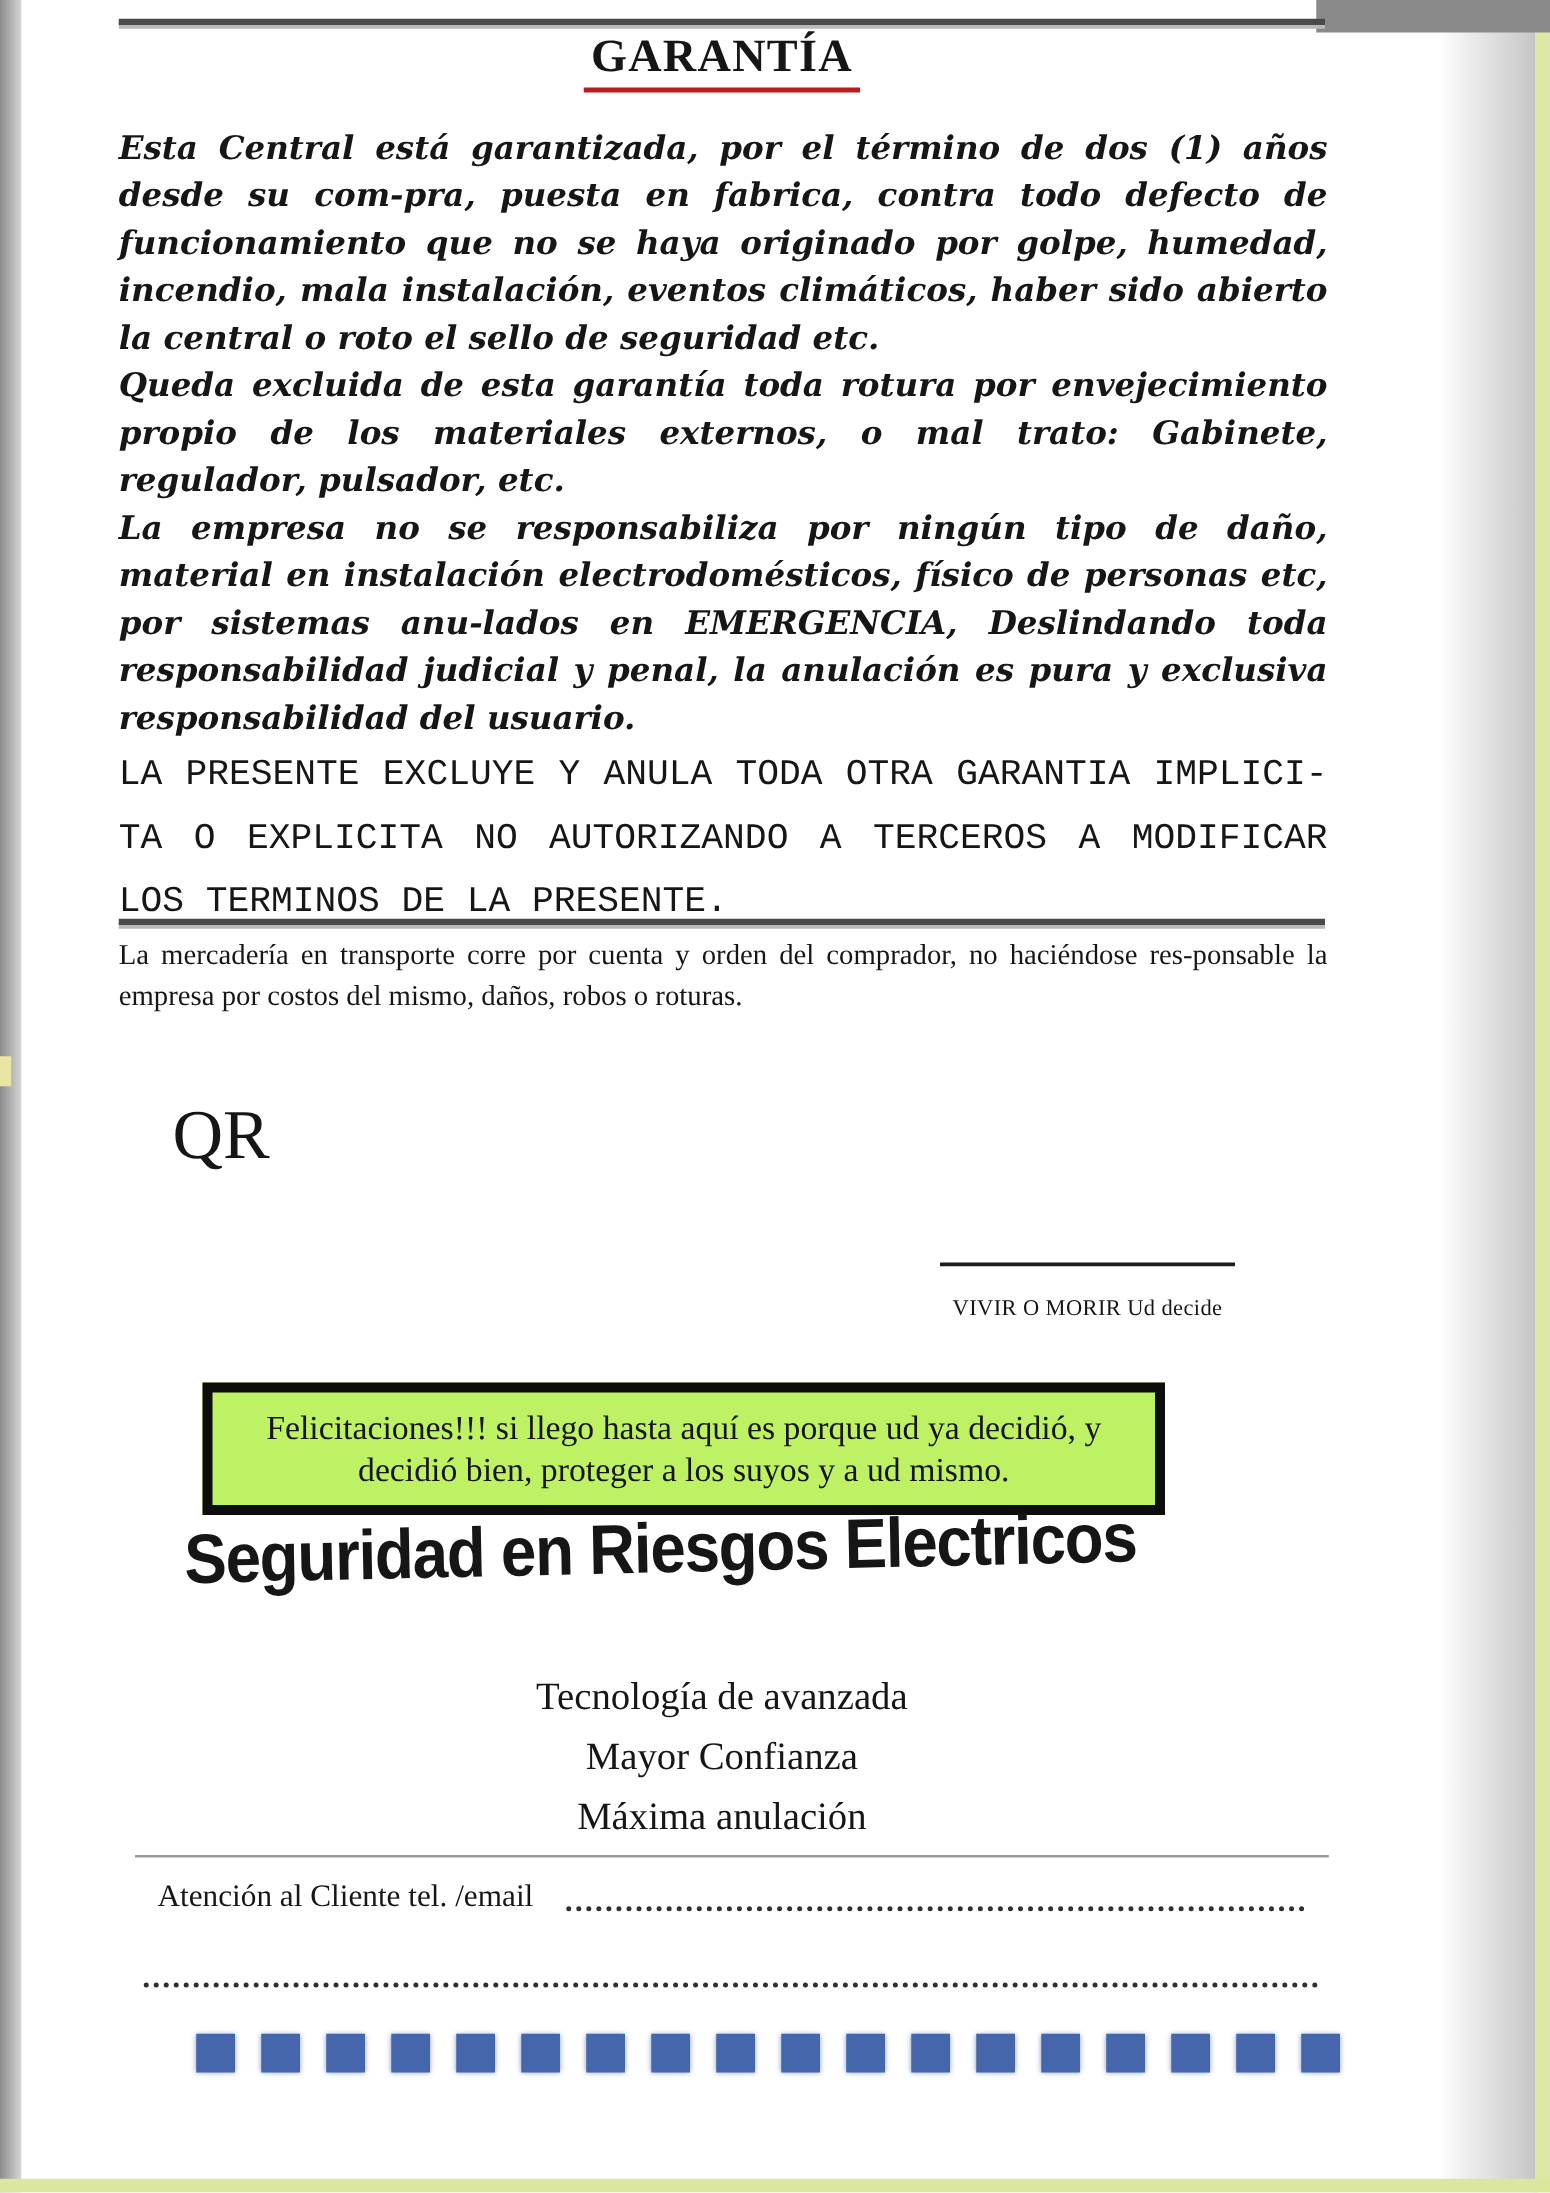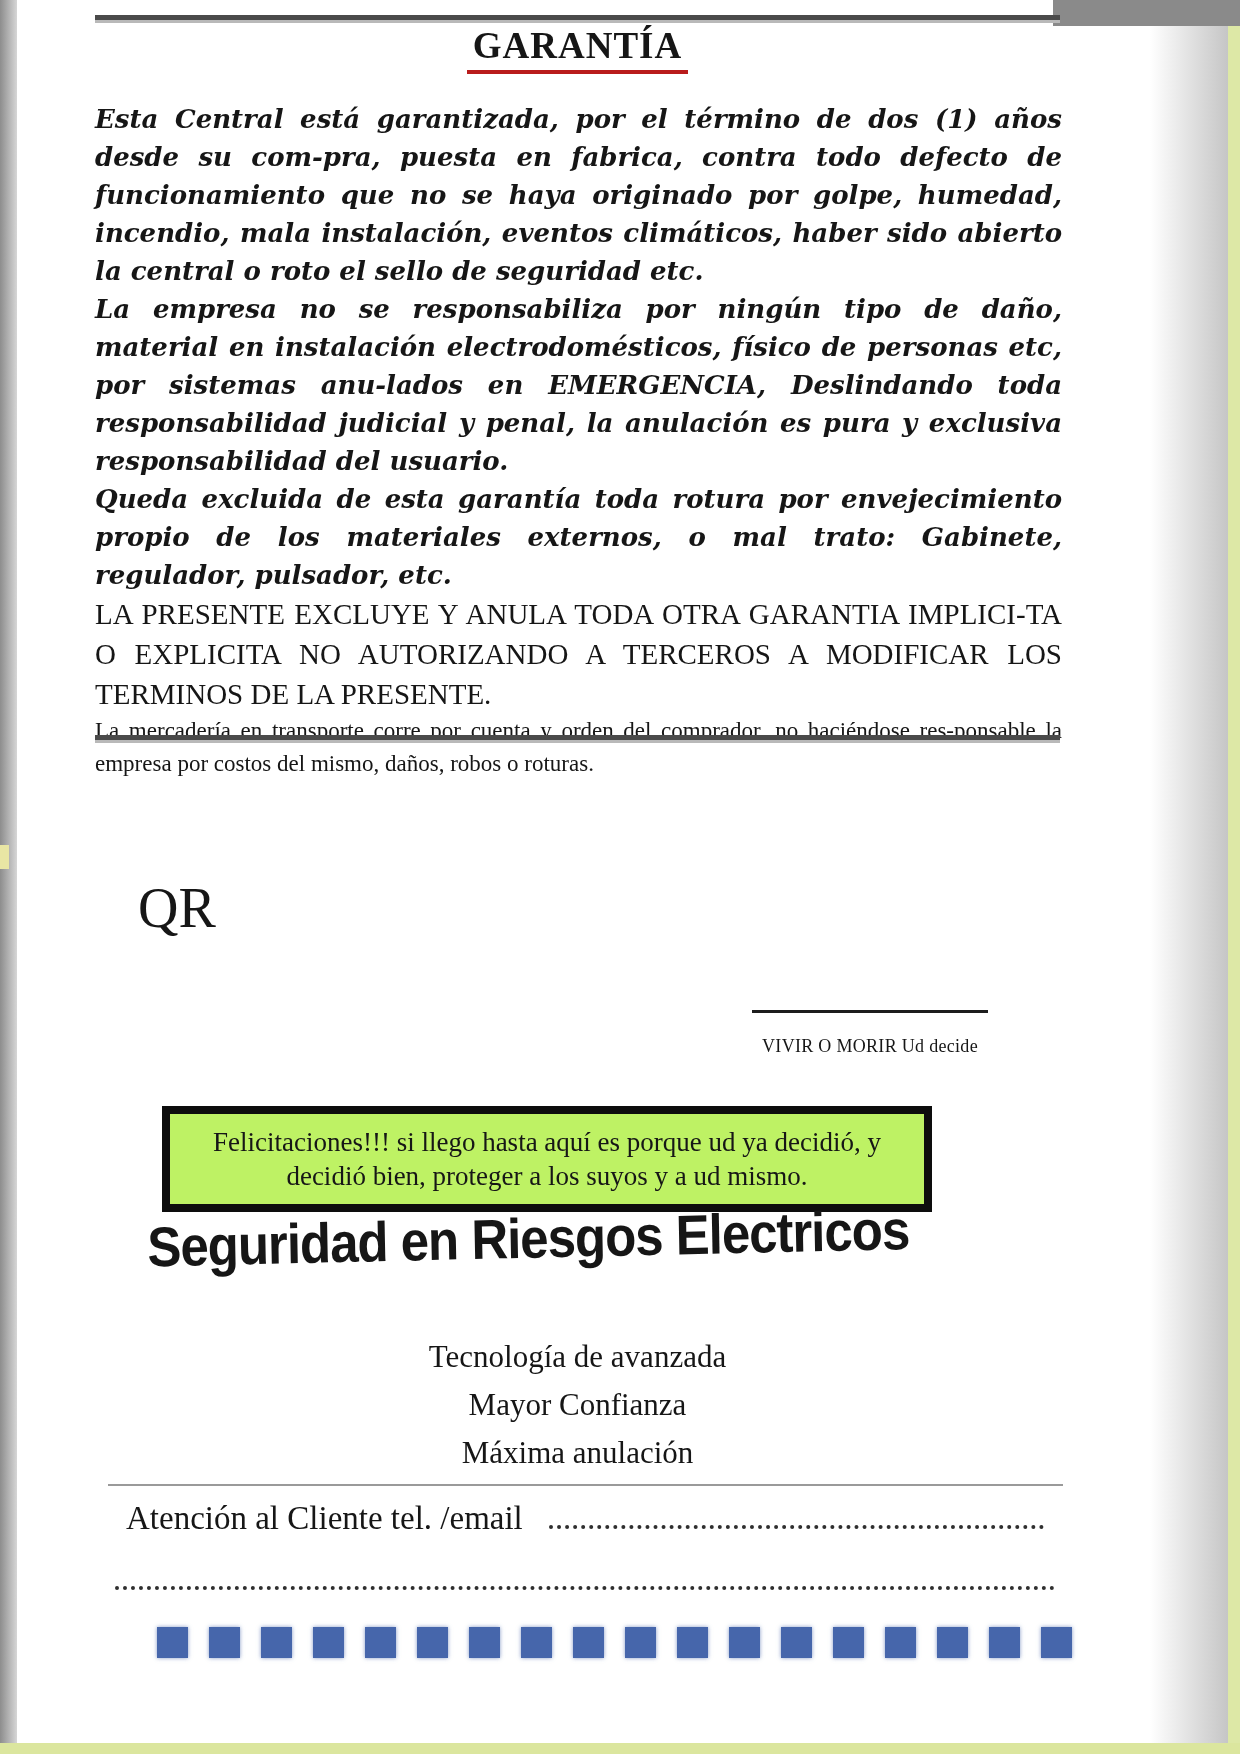--- a/index.html
+++ b/index.html
@@ -27,21 +27,21 @@
   
   .title-wrap { position:absolute; left:95px; top:24px; width:965px; text-align:center; }
   .title { display:inline-block; font-size:37px; font-weight:bold; letter-spacing:1px;
            border-bottom:4px solid #b91c1c; padding:0 6px 3px 6px; }
 
   
   .paras { position:absolute; left:95px; top:100px; width:967px; }
   .paras p { margin:0; text-align:justify; }
   .p-italic { font-family:"DejaVu Serif", serif; font-style:italic; font-weight:bold;
               font-size:26px; line-height:38px; }
-  .p-caps   { font-family:Liberation Serif, serif; font-size:29px; line-height:40px; }
+  .p-caps   { font-family:Liberation Mono, monospace; font-size:29px; line-height:51px; }
   .p-small  { font-family:"Liberation Serif", serif; font-size:23px; line-height:33px; }
 
   .qr { position:absolute; left:138px; top:876px; font-size:56px; }
 
   .vivir { position:absolute; left:752px; top:1010px; width:236px;
            border-top:3px solid #1d1d1d; padding-top:23px; text-align:center;
            font-size:18px; letter-spacing:.3px; }
 
   .felic-box { position:absolute; left:162px; top:1106px; width:726px;
                border:8px solid #0d0d0d; background:#bef264; padding:11px 14px;
@@ -49,21 +49,21 @@
 
   .headline { position:absolute; left:148px; top:1222px; width:900px; white-space:nowrap;
               font-family:"Liberation Sans", sans-serif; font-weight:bold; font-size:50px;
               letter-spacing:-1px; transform:scale(1.02,1.12) rotate(-1.2deg);
               transform-origin:left bottom; }
 
   .taglines { position:absolute; left:95px; top:1333px; width:965px; text-align:center;
               font-size:31px; line-height:48px; }
 
   .contact-row { position:absolute; left:126px; top:1500px; width:918px;
-                 display:flex; align-items:flex-end; font-size:33px; line-height:36px; }
+                 display:flex; align-items:flex-end; font-size:25px; line-height:36px; }
   .contact-label { white-space:nowrap; }
   .dots-lead { flex:1; margin-left:26px; margin-bottom:7px; border-bottom:4px dotted #2f2f2f; height:0; }
   .dotted-full { position:absolute; left:115px; top:1586px; width:940px; height:0;
                  border-top:4px dotted #2f2f2f; }
 
   .squares-row { position:absolute; left:157px; top:1627px; display:flex; gap:21px; }
   .sq { width:31px; height:31px; box-shadow:0 0 4px rgba(70,102,171,.65); }
 </style>
 </head>
 <body>
@@ -77,22 +77,22 @@
   <div class="corner-top-right"></div>
   <div class="edge-bottom"></div>
 
   <div class="rule-dark rule-top"></div>
   <div class="title-wrap">
     <span class="title">GARANTÍA</span>
   </div>
 
   <div class="paras">
     <p class="p-italic">Esta Central está garantizada, por el término de dos (1) años desde su com-pra, puesta en fabrica, contra todo defecto de funcionamiento que no se haya originado por golpe, humedad, incendio, mala instalación, eventos climáticos, haber sido abierto la central o roto el sello de seguridad etc.</p>
+    <p class="p-italic">Queda excluida de esta garantía toda rotura por envejecimiento propio de los materiales externos, o mal trato: Gabinete, regulador, pulsador, etc.</p>
     <p class="p-italic">La empresa no se responsabiliza por ningún tipo de daño, material en instalación electrodomésticos, físico de personas etc,  por sistemas anu-lados en EMERGENCIA, Deslindando toda responsabilidad judicial y penal, la anulación es pura y exclusiva responsabilidad del usuario.</p>
-    <p class="p-italic">Queda excluida de esta garantía toda rotura por envejecimiento propio de los materiales externos, o mal trato: Gabinete, regulador, pulsador, etc.</p>
     <p class="p-caps">LA PRESENTE EXCLUYE Y ANULA TODA OTRA GARANTIA IMPLICI-TA O EXPLICITA NO AUTORIZANDO A TERCEROS A MODIFICAR LOS TERMINOS DE LA PRESENTE.</p>
     <p class="p-small">La mercadería en transporte corre por cuenta y orden del comprador, no haciéndose res-ponsable la empresa por costos del mismo, daños, robos o roturas.</p>
   </div>
 
   <div class="rule-dark rule-mid"></div>
 
   <div class="qr">QR</div>
 
   <div class="vivir">VIVIR O MORIR Ud decide</div>
 

